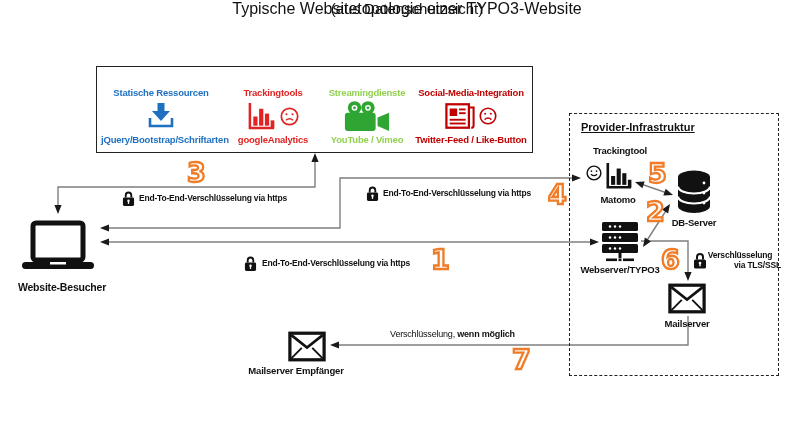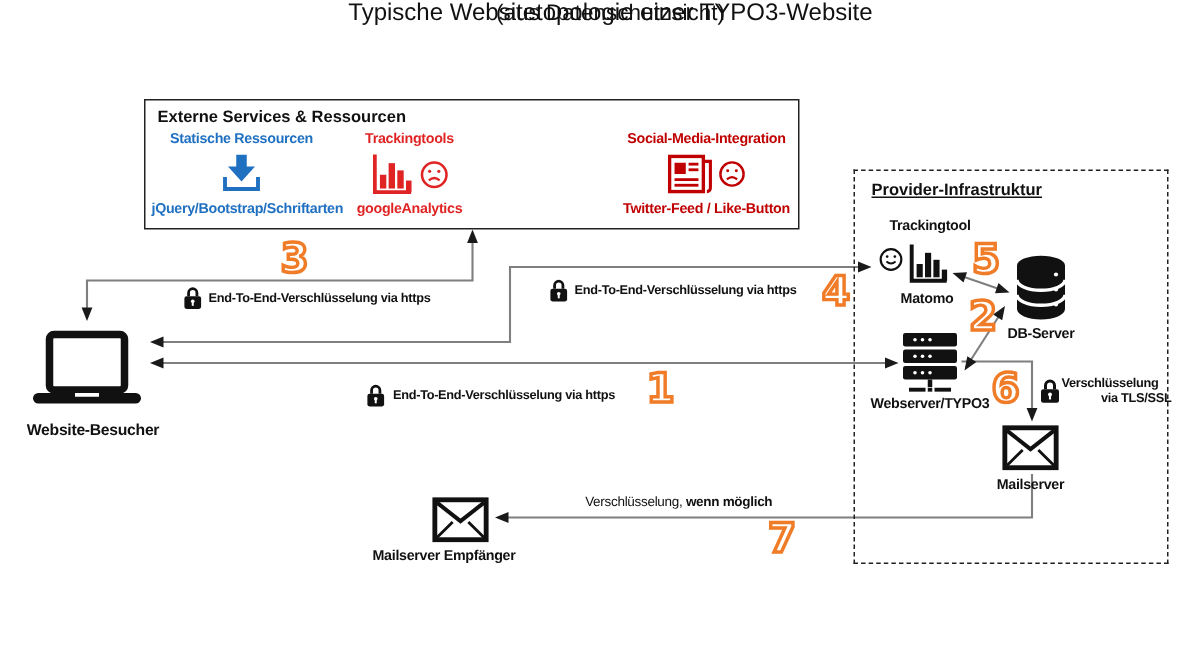--- a/index.html
+++ b/index.html
@@ -60,21 +60,20 @@
       <polygon points="0,0 -9,-3.6 -9,3.6" transform="translate(670,204) rotate(-57)"></polygon>
       <polygon points="0,0 -9,-3.6 -9,3.6" transform="translate(688,281) rotate(90)"></polygon>
       <polygon points="0,0 -9,-3.6 -9,3.6" transform="translate(330,345) rotate(180)"></polygon>
     </g>
   </svg>
 
   <div class="abs title1">Typische Websitetopologie einer TYPO3-Website</div>
   <div class="abs title2">(aus Datenschutzsicht)</div>
 
   <div class="abs extbox">
-    <div class="abs boxtitle" style="left:8px;top:5px;">Externe Services &amp; Ressourcen</div>
 
     <div class="abs" style="left:4px;top:20px;width:120px;">
       <div class="colhead c-blue">Statische Ressourcen</div>
       <div class="iconrow" style="height:36px;">
         <span>
           <svg viewBox="0 0 26 26" width="26" height="26">
             <rect x="9.5" y="0" width="7" height="9" fill="#1f70c1"></rect>
             <polygon points="4,8 22,8 13,18" fill="#1f70c1"></polygon>
             <path d="M2 15 v8 h22 v-8" fill="none" stroke="#1f70c1" stroke-width="2.6"></path>
           </svg>
@@ -100,20 +99,38 @@
             <circle cx="10" cy="10" r="8.6" fill="none" stroke="#e02424" stroke-width="1.8"></circle>
             <circle cx="6.8" cy="7.6" r="1.1" fill="#e02424"></circle>
             <circle cx="13.2" cy="7.6" r="1.1" fill="#e02424"></circle>
             <path d="M6.2 14 Q10 10.6 13.8 14" fill="none" stroke="#e02424" stroke-width="1.6"></path>
           </svg>
         </span>
       </div>
       <div class="colcap c-red">googleAnalytics</div>
     </div>
 
+    <div class="abs" style="left:222px;top:20px;width:96px;">
+      <div class="colhead c-green">Streamingdienste</div>
+      <div class="iconrow" style="height:36px;">
+        <span>
+          <svg viewBox="0 0 50 34" width="48" height="33">
+            <circle cx="12" cy="8" r="7" fill="#2fa633"></circle>
+              <circle cx="12" cy="8" r="3" fill="#fff"></circle>
+              <circle cx="12" cy="8" r="1.5" fill="#2fa633"></circle>
+            <circle cx="26" cy="8" r="7" fill="#2fa633"></circle>
+              <circle cx="26" cy="8" r="3" fill="#fff"></circle>
+              <circle cx="26" cy="8" r="1.5" fill="#2fa633"></circle>
+            <rect x="2" y="13" width="32" height="19" rx="3" fill="#2fa633"></rect>
+            <polygon points="36,18 48,13 48,32 36,27" fill="#2fa633"></polygon>
+          </svg>
+        </span>
+      </div>
+      <div class="colcap c-green">YouTube / Vimeo</div>
+    </div>
 
     <div class="abs" style="left:314px;top:20px;width:120px;">
       <div class="colhead c-darkred">Social-Media-Integration</div>
       <div class="iconrow" style="height:36px;">
         <span>
           <svg viewBox="0 0 32 28" width="30" height="28">
             <rect x="1.5" y="1.5" width="24" height="25" fill="none" stroke="#c00000" stroke-width="2.4"></rect>
             <path d="M25.5 5 H30.5 V24 a2.5 2.5 0 0 1 -2.5 2.5" fill="none" stroke="#c00000" stroke-width="2.2"></path>
             <rect x="5" y="6" width="8" height="8" fill="#c00000"></rect>
             <rect x="15" y="6" width="7" height="2" fill="#c00000"></rect>

